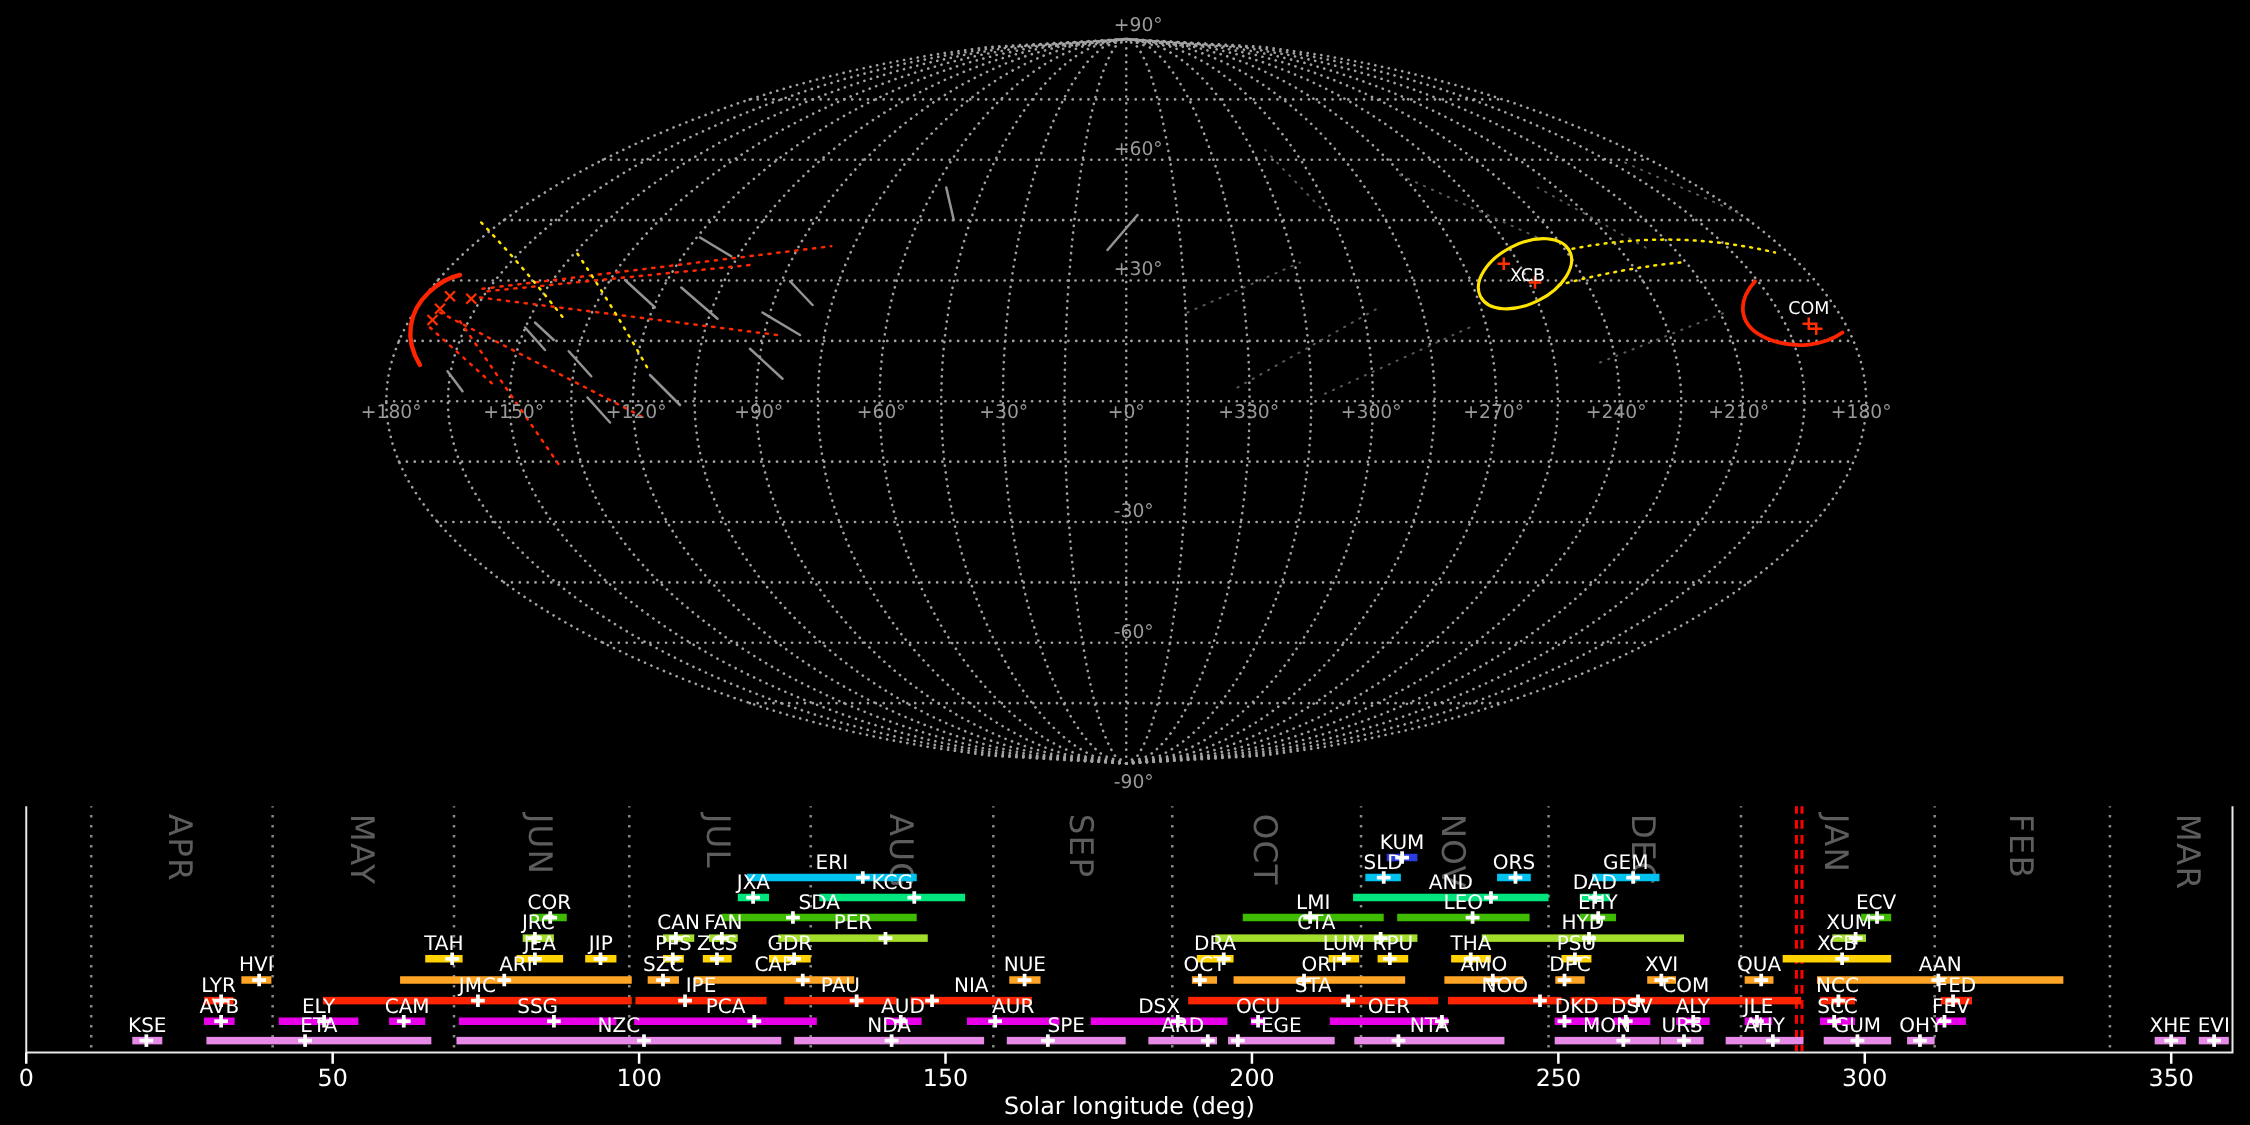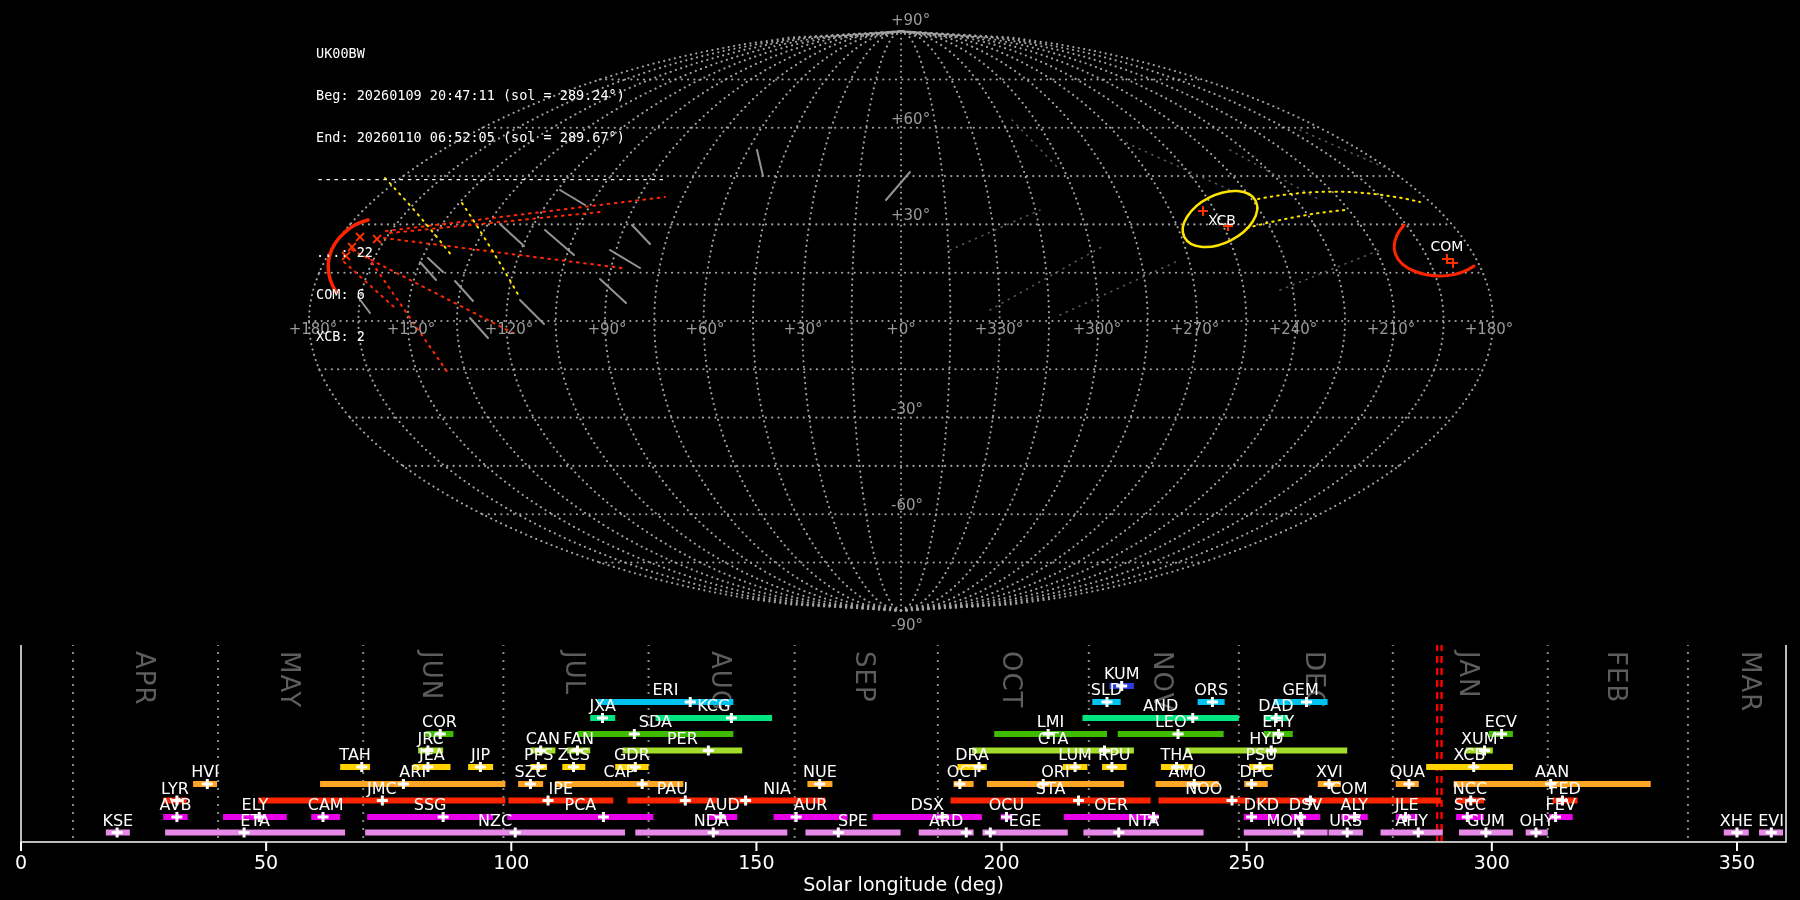--- a/index.html
+++ b/index.html
@@ -12,30 +12,20 @@
   }
   .info-block .gap{height:3px;}
   svg{position:absolute;left:0;top:0;}
   text{font-family:"DejaVu Sans",sans-serif;}
 </style>
 </head>
 <body>
 
 <div class="screen">
 
-  <div class="info-block">
-    <div>UK00BW</div>
-    <div>Beg: 20260109 20:47:11 (sol = 289.24°)</div>
-    <div>End: 20260110 06:52:05 (sol = 289.67°)</div>
-    <div>-------------------------------------------</div>
-    <div class="gap"></div>
-    <div>...: 22</div>
-    <div>COM: 6</div>
-    <div>XCB: 2</div>
-  </div>
 
   <svg id="sky-map" width="1800" height="645" viewBox="0 0 1800 645">
       <line x1="599.8243737902919" y1="562.5" x2="1202.175626209708" y2="562.5" stroke="#a2a2a2" stroke-width="2.1" stroke-dasharray="0.1 6.2" stroke-linecap="round"></line>
       <line x1="482.39278553756384" y1="514.2" x2="1319.607214462436" y2="514.2" stroke="#a2a2a2" stroke-width="2.1" stroke-dasharray="0.1 6.2" stroke-linecap="round"></line>
       <line x1="403.18932216980096" y1="465.9" x2="1398.810677830199" y2="465.9" stroke="#a2a2a2" stroke-width="2.1" stroke-dasharray="0.1 6.2" stroke-linecap="round"></line>
       <line x1="350.081923411557" y1="417.6" x2="1451.918076588443" y2="417.6" stroke="#a2a2a2" stroke-width="2.1" stroke-dasharray="0.1 6.2" stroke-linecap="round"></line>
       <line x1="319.17336879052016" y1="369.3" x2="1482.8266312094797" y2="369.3" stroke="#a2a2a2" stroke-width="2.1" stroke-dasharray="0.1 6.2" stroke-linecap="round"></line>
       <line x1="309" y1="321" x2="1493" y2="321" stroke="#a2a2a2" stroke-width="2.1" stroke-dasharray="0.1 6.2" stroke-linecap="round"></line>
       <line x1="319.17336879052016" y1="272.7" x2="1482.8266312094797" y2="272.7" stroke="#a2a2a2" stroke-width="2.1" stroke-dasharray="0.1 6.2" stroke-linecap="round"></line>
       <line x1="350.081923411557" y1="224.39999999999998" x2="1451.918076588443" y2="224.39999999999998" stroke="#a2a2a2" stroke-width="2.1" stroke-dasharray="0.1 6.2" stroke-linecap="round"></line>

